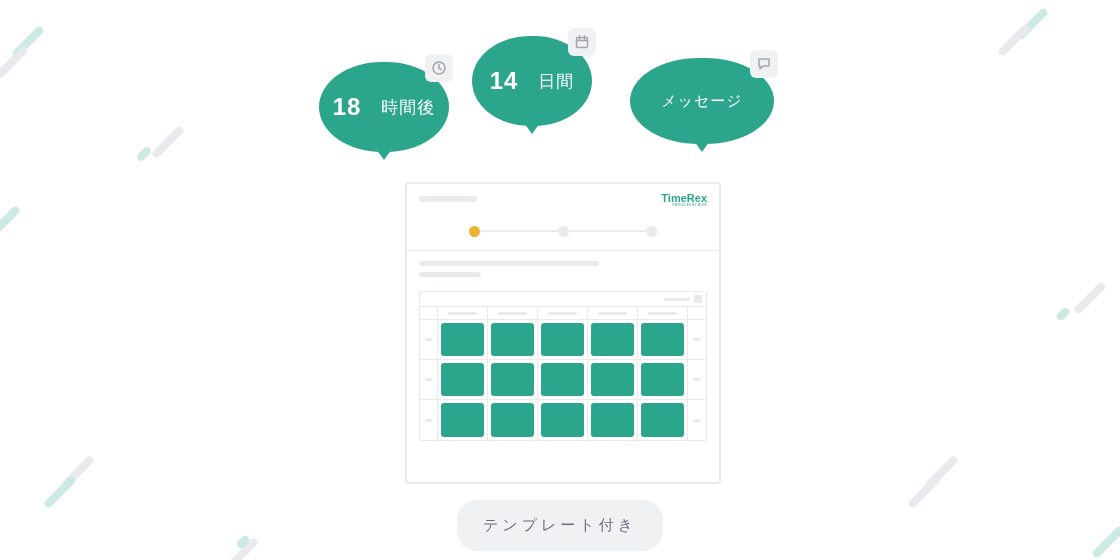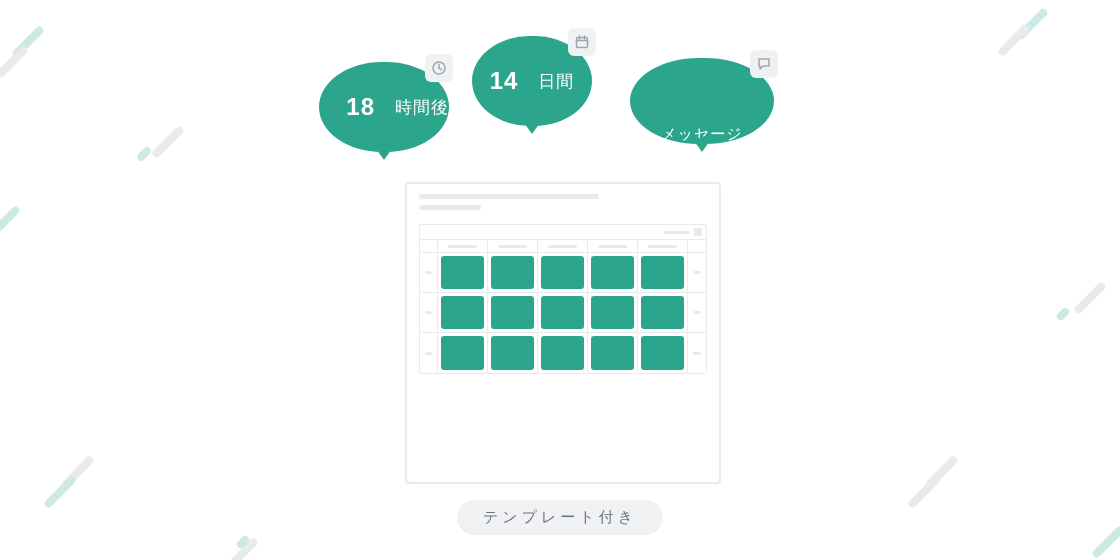--- a/index.html
+++ b/index.html
@@ -203,21 +203,21 @@
   
   .template-badge {
     position: absolute;
     top: 500px;
     left: 50%;
     transform: translateX(-50%);
     background: #f0f1f3;
     color: #6b7280;
     font-size: 15px;
     letter-spacing: 4px;
-    padding: 8px 26px;
+    padding: 16px 26px;
     border-radius: 20px;
   }
 </style>
 </head>
 <body>
 
 <div class="decorative-stripe stripe-teal" style="top:38px;left:8px;"></div>
 <div class="decorative-stripe stripe-gray" style="top:58px;left:-8px;"></div>
 
 <div class="decorative-stripe stripe-gray" style="top:138px;left:148px;"></div>
@@ -235,21 +235,21 @@
 <div class="decorative-stripe stripe-gray" style="top:36px;left:994px;"></div>
 
 <div class="decorative-stripe stripe-gray" style="top:294px;left:1070px;"></div>
 <div class="decorative-stripe stripe-teal" style="top:310px;left:1056px;width:14px;"></div>
 
 <div class="decorative-stripe stripe-gray" style="top:468px;left:922px;"></div>
 <div class="decorative-stripe stripe-gray" style="top:488px;left:904px;"></div>
 
 <div class="decorative-stripe stripe-teal" style="top:538px;left:1088px;"></div>
 
-<div class="bubble" style="top:62px;left:319px;width:130px;height:90px;border-radius:50% / 52%;justify-content:flex-end;">
+<div class="bubble" style="top:62px;left:319px;width:130px;height:90px;border-radius:50% / 52%;">
   <span class="big">18</span>
   <span class="small">時間後</span>
   <div class="bubble-icon">
     <svg width="16" height="16" viewBox="0 0 16 16">
         <circle cx="8" cy="8" r="6" fill="none" stroke="#a0a6ae" stroke-width="1.5"></circle>
         <path d="M8 4.5 V8.2 L10.4 9.6" fill="none" stroke="#a0a6ae" stroke-width="1.5" stroke-linecap="round"></path>
       </svg>
   </div>
 </div>
 
@@ -257,30 +257,42 @@
   <span class="big">14</span>
   <span class="small">日間</span>
   <div class="bubble-icon">
     <svg width="16" height="16" viewBox="0 0 16 16">
         <rect x="2.5" y="3.5" width="11" height="10" rx="1.5" fill="none" stroke="#a0a6ae" stroke-width="1.5"></rect>
         <path d="M2.5 6.5 h11 M5.5 2 v3 M10.5 2 v3" stroke="#a0a6ae" stroke-width="1.5" stroke-linecap="round"></path>
       </svg>
   </div>
 </div>
 
-<div class="bubble" style="top:58px;left:630px;width:144px;height:86px;border-radius:50% / 52%;align-items:flex-end;">
+<div class="bubble" style="top:58px;left:630px;width:144px;height:86px;border-radius:50% / 52%;">
   <span class="bubble-msg">メッセージ</span>
   <div class="bubble-icon">
     <svg width="16" height="16" viewBox="0 0 16 16">
         <path d="M3 3 h10 v7 h-6 l-3 3 v-3 h-1 z" fill="none" stroke="#a0a6ae" stroke-width="1.5" stroke-linejoin="round"></path>
       </svg>
   </div>
 </div>
 
 <div class="panel">
+  <div class="panel-header">
+    <div class="header-placeholder"></div>
+    <div class="brand">
+      <span>TimeRex</span>
+      <span class="brand-sub">PRODUCED BY MIXIN</span>
+    </div>
+    <div class="stepper">
+      <div class="step-dot active"></div>
+      <div class="step-dot"></div>
+      <div class="step-dot"></div>
+    </div>
+  </div>
   <div class="panel-body">
     <div class="body-line-long"></div>
     <div class="body-line-short"></div>
 
     <div class="cal-wrapper">
       <div class="cal-topbar">
         <div class="dash"></div>
         <div class="sq"></div>
       </div>
       <div class="cal-header-row">

